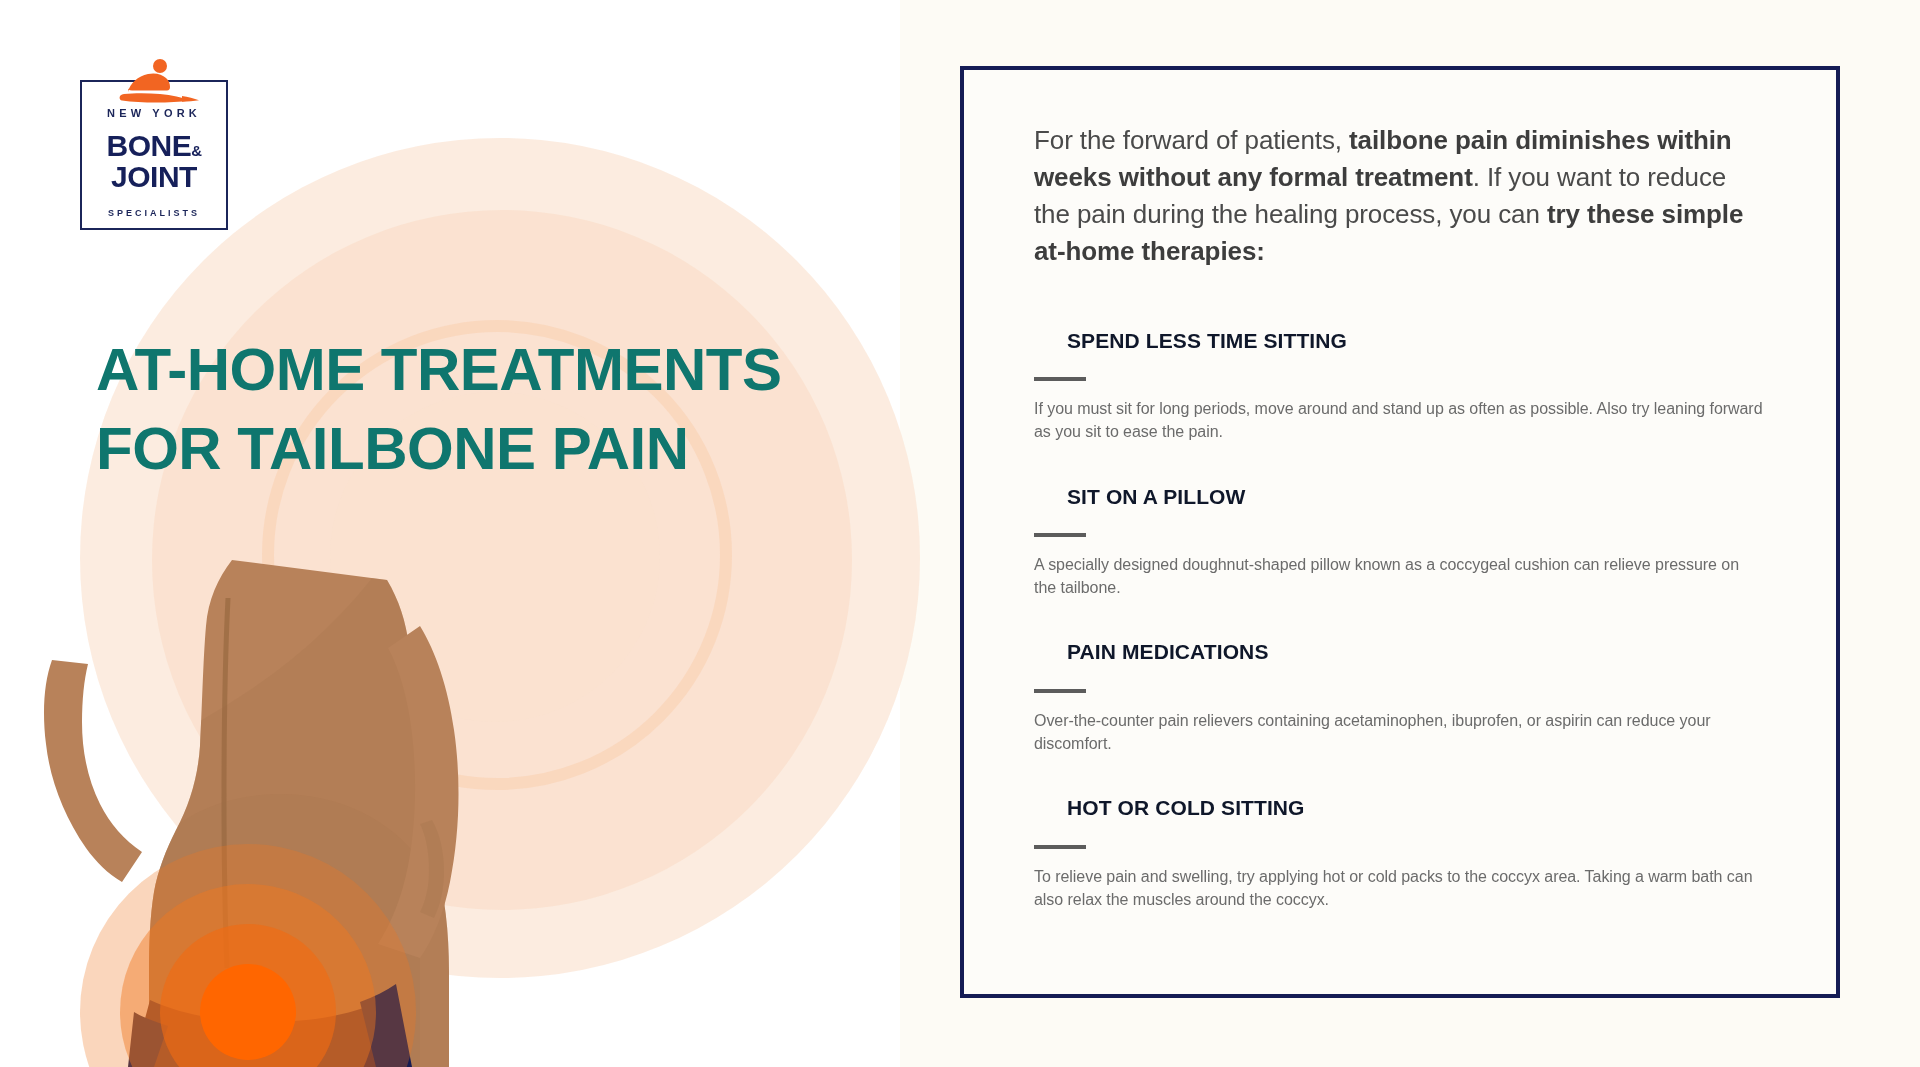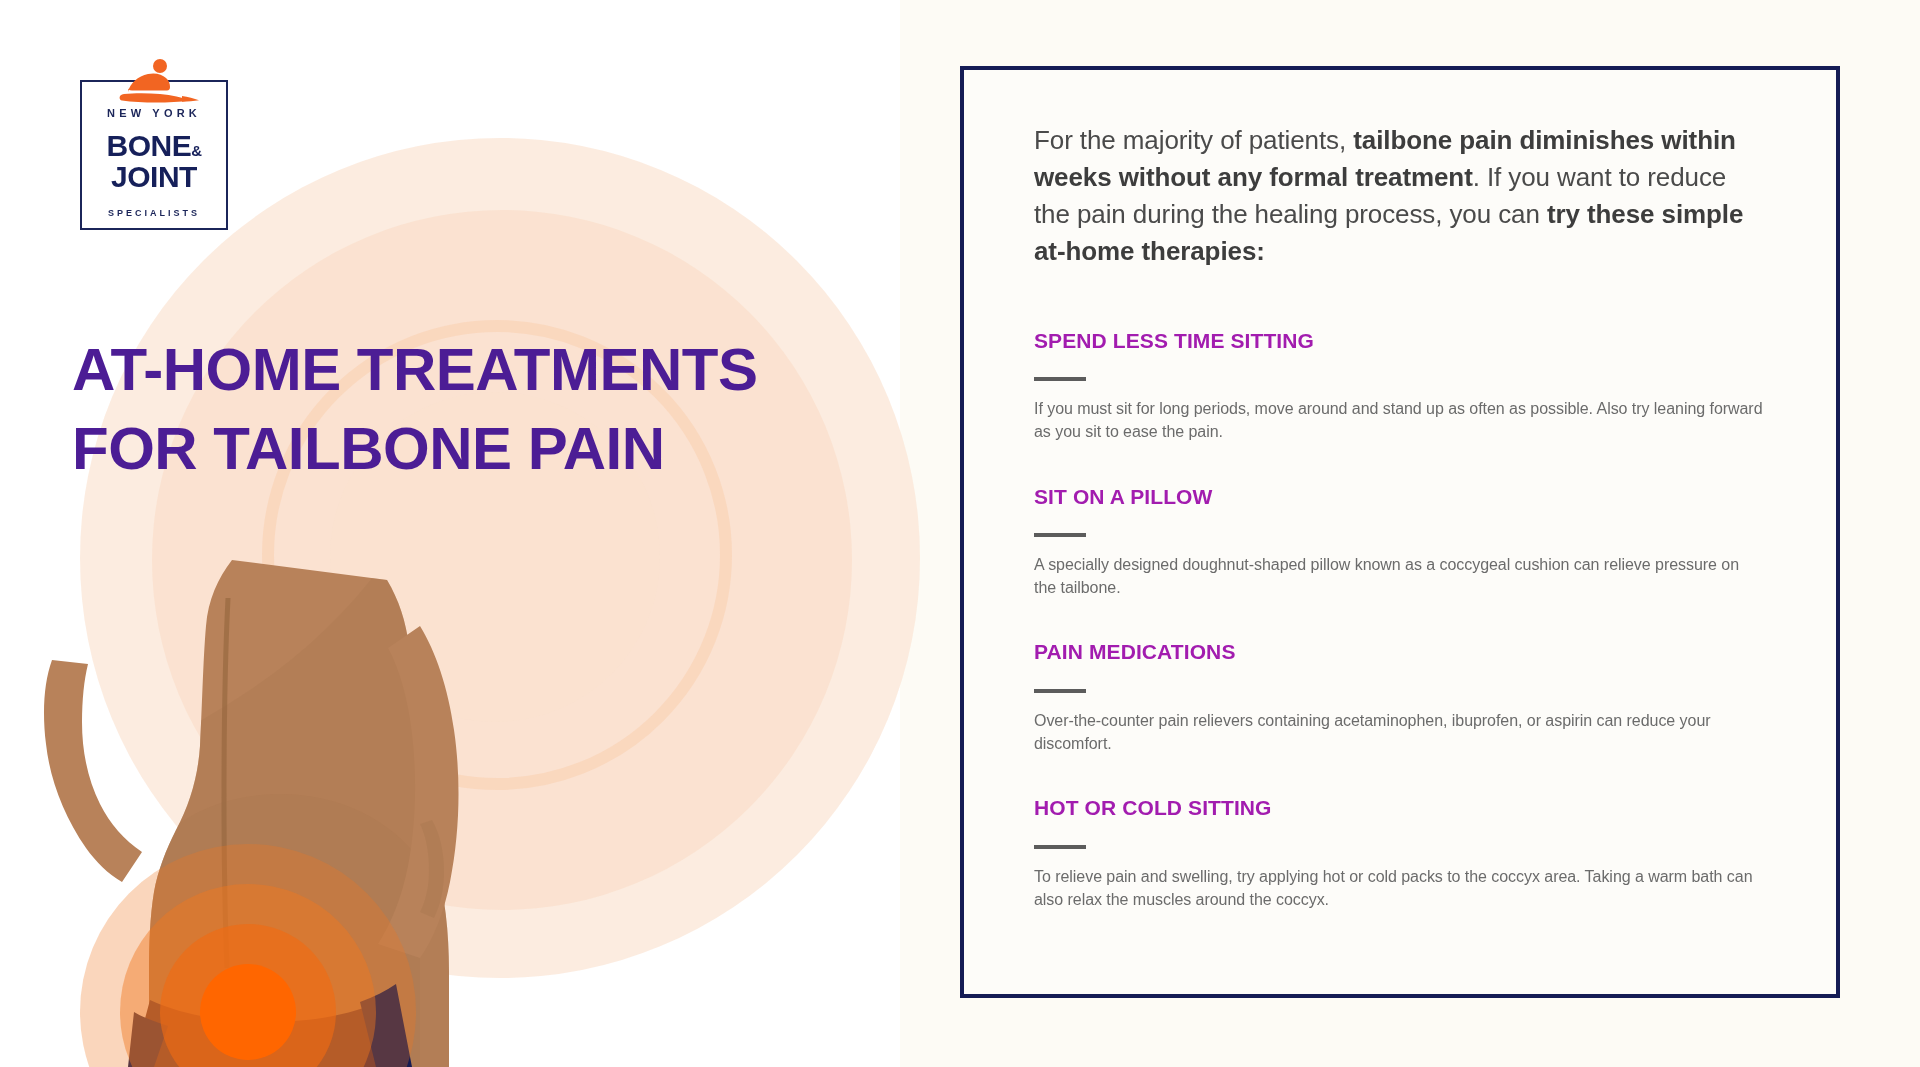--- a/index.html
+++ b/index.html
@@ -47,45 +47,45 @@
   }
   .logo-bone .amp { font-size:15px; font-weight:bold; vertical-align:baseline; }
   .logo-joint {
     font-size:30px; font-weight:bold; color:#16205A; line-height:1.05;
     letter-spacing:-0.5px; margin-bottom:16px;
   }
   .logo-spec { font-size:9px; font-weight:bold; letter-spacing:3px; color:#1B2559; line-height:1; }
 
   
   .title {
-    position:absolute; left:72px; top:330px; width:730px;
+    position:absolute; left:96px; top:330px; width:730px;
     font-size:60px; font-weight:bold; line-height:1.32;
-    color:#4c1d95; letter-spacing:-0.5px;
+    color:#0f766e; letter-spacing:-0.5px;
   }
 
   
   .illus { position:absolute; left:0px; top:560px; width:560px; height:507px; }
 
   
   .panel {
     position:absolute; left:960px; top:66px; width:880px; height:932px;
     border:4px solid #151C55; background:#FDFCF9;
   }
   .panel-inner { position:absolute; left:70px; top:52px; width:730px; }
 
   .intro {
     font-size:26px; line-height:1.42; color:#4A4A4A; font-weight:normal;
     letter-spacing:-0.1px;
   }
   .intro b { font-weight:bold; color:#3D3D3D; }
 
   .sec { margin-top:0; }
   .sec-head {
-    font-size:21px; font-weight:bold; color:#a21caf;
-    letter-spacing:0.1px; line-height:1.2;
+    font-size:21px; font-weight:bold; color:#0f172a;
+    letter-spacing:0.1px; line-height:1.2;margin-left:33px;
   }
   .sec-rule { width:52px; height:4px; background:#5C5C5C; margin:24px 0 16px 0; }
   .sec-body {
     font-size:16px; line-height:1.46; color:#6B6B6B; letter-spacing:-0.05px;
   }
   .sp-1 { height:58px; }
   .sp-2 { height:40px; }
 </style>
 </head>
 <body>
@@ -148,21 +148,21 @@
       <circle cx="248" cy="452" r="168" fill="#F07820" opacity="0.30"></circle>
       <circle cx="248" cy="452" r="128" fill="#F07820" opacity="0.45"></circle>
       <circle cx="248" cy="452" r="88" fill="#F06A12" opacity="0.62"></circle>
       <circle cx="248" cy="452" r="48" fill="#FF6600" opacity="1"></circle>
     </g>
   </svg>
 
   <div class="panel">
     <div class="panel-inner">
 
-      <p class="intro"><span>For the majority of patients, </span><b>tailbone pain diminishes within weeks without any formal treatment</b><span>. If you want to reduce the pain during the healing process, you can </span><b>try these simple at-home therapies:</b></p>
+      <p class="intro"><span>For the forward of patients, </span><b>tailbone pain diminishes within weeks without any formal treatment</b><span>. If you want to reduce the pain during the healing process, you can </span><b>try these simple at-home therapies:</b></p>
 
       <div class="sp-1"></div>
 
       <div class="sec">
         <div class="sec-head">SPEND LESS TIME SITTING</div>
         <div class="sec-rule"></div>
         <div class="sec-body">If you must sit for long periods, move around and stand up as often as possible. Also try leaning forward as you sit to ease the pain.</div>
       </div>
 
       <div class="sp-2"></div>

